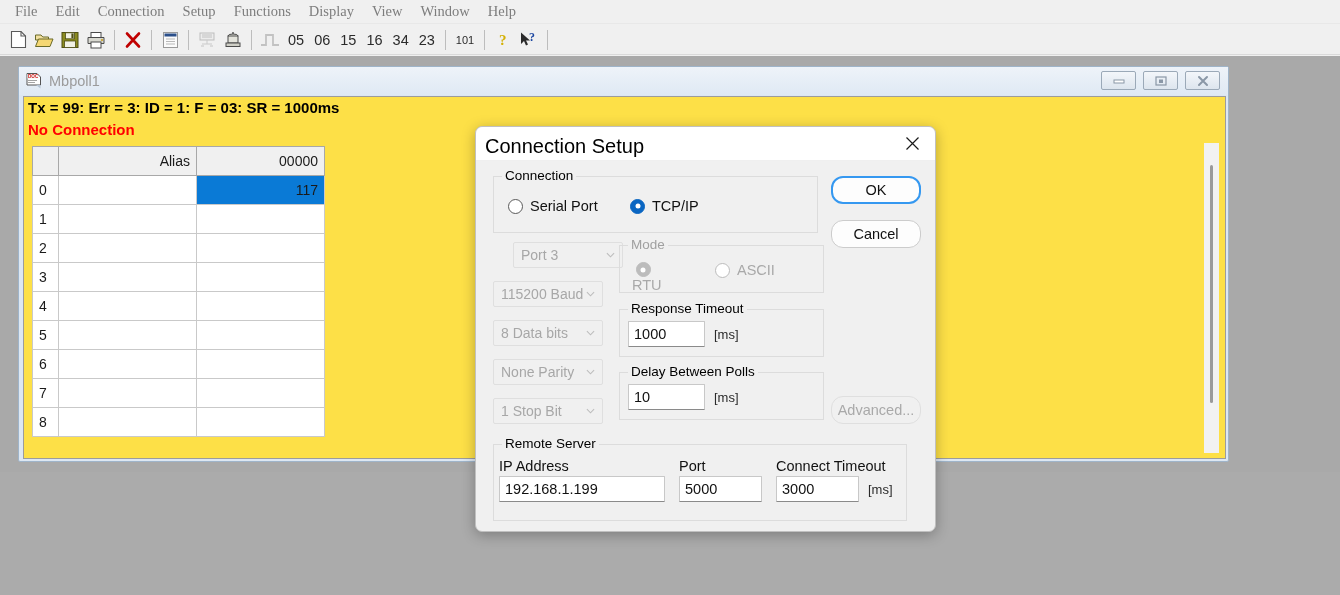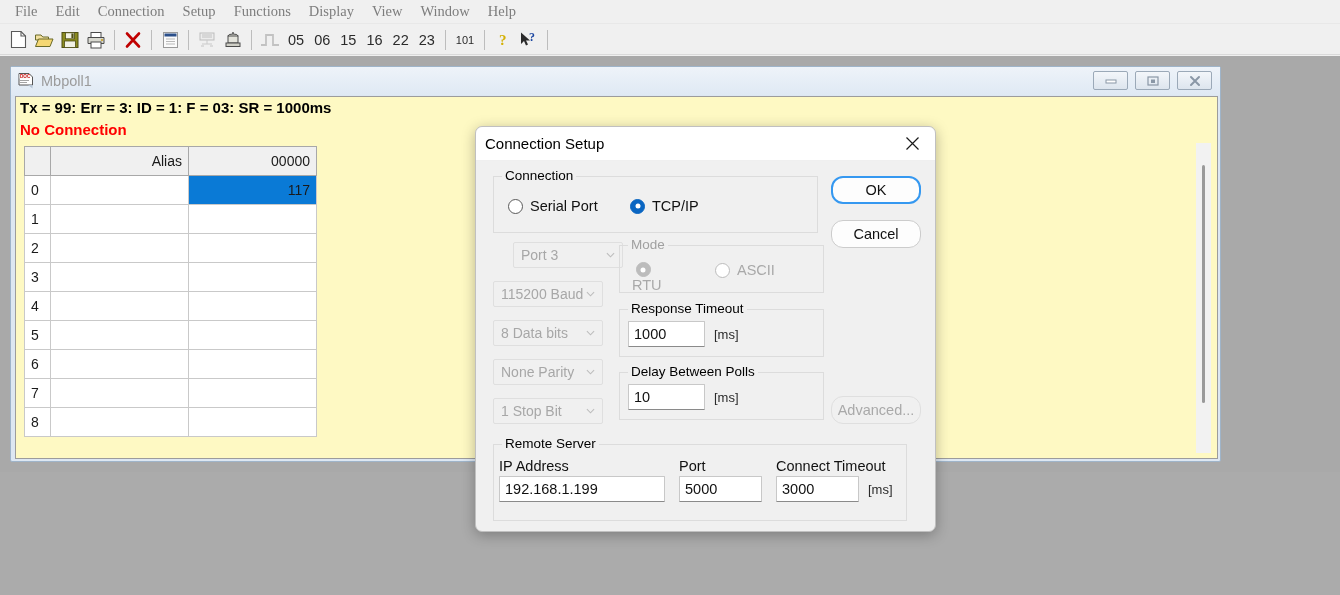--- a/index.html
+++ b/index.html
@@ -64,21 +64,21 @@
 
   
   #mdi-client {
     position: absolute; left: 0; top: 56px;
     width: 1340px; height: 416px;
     background: #a9a9a9;
   }
 
   
   #mdi-child {
-    position: absolute; left: 10px; top: 10px;
+    position: absolute; left: 18px; top: 10px;
     width: 1211px; height: 396px;
     background: #dde7f2;
     border: 1px solid #9fb4c9;
     border-radius: 2px;
   }
   #mdi-titlebar {
     position: absolute; left: 0; top: 0;
     width: 100%; height: 28px;
     background: linear-gradient(to bottom, #eef3f9 0%, #dfe9f4 100%);
     display: flex; align-items: center;
@@ -102,21 +102,21 @@
     cursor: default;
   }
   #mdi-min { right: 92px; }
   #mdi-max { right: 50px; }
   #mdi-close { right: 8px; }
 
   
   #doc-panel {
     position: absolute; left: 4px; top: 29px;
     width: 1203px; height: 363px;
-    background: #fef9c3;
+    background: #fde047;
     border: 1px solid #9c9c9c;
     overflow: hidden;
   }
   #status-line {
     position: absolute; left: 4px; top: 2px;
     font-size: 15px; font-weight: bold;
     color: #000; white-space: nowrap;
     font-family: "Liberation Sans", sans-serif;
   }
   #conn-status {
@@ -186,21 +186,21 @@
   }
   #dlg-titlebar {
     position: absolute; left: 0; top: 0;
     width: 100%; height: 34px;
     background: #ffffff;
     border-top-left-radius: 7px; border-top-right-radius: 7px;
     border-bottom: 1px solid #efefef;
   }
   #dlg-title {
     position: absolute; left: 9px; top: 8px;
-    font-size: 15px; color: #000;
+    font-size: 20px; color: #000;
   }
   #dlg-close {
     position: absolute; right: 0px; top: 0px;
     width: 46px; height: 33px;
     display: flex; align-items: center; justify-content: center;
     border-top-right-radius: 7px;
     cursor: default;
   }
 
   
@@ -396,21 +396,21 @@
     <div class="tb-btn">
       <svg width="20" height="16" viewBox="0 0 20 16">
         <path d="M1 13 H6 V3 H13 V13 H19" fill="none" stroke="#c2c2c2" stroke-width="1.8"></path>
       </svg>
     </div>
 
     <div class="tb-num">05</div>
     <div class="tb-num">06</div>
     <div class="tb-num">15</div>
     <div class="tb-num">16</div>
-    <div class="tb-num">22</div>
+    <div class="tb-num">34</div>
     <div class="tb-num">23</div>
 
     <div class="tb-sep"></div>
 
     <div class="tb-num small">101</div>
 
     <div class="tb-sep"></div>
 
     <div class="tb-btn">
       <svg width="15" height="18" viewBox="0 0 15 18">

